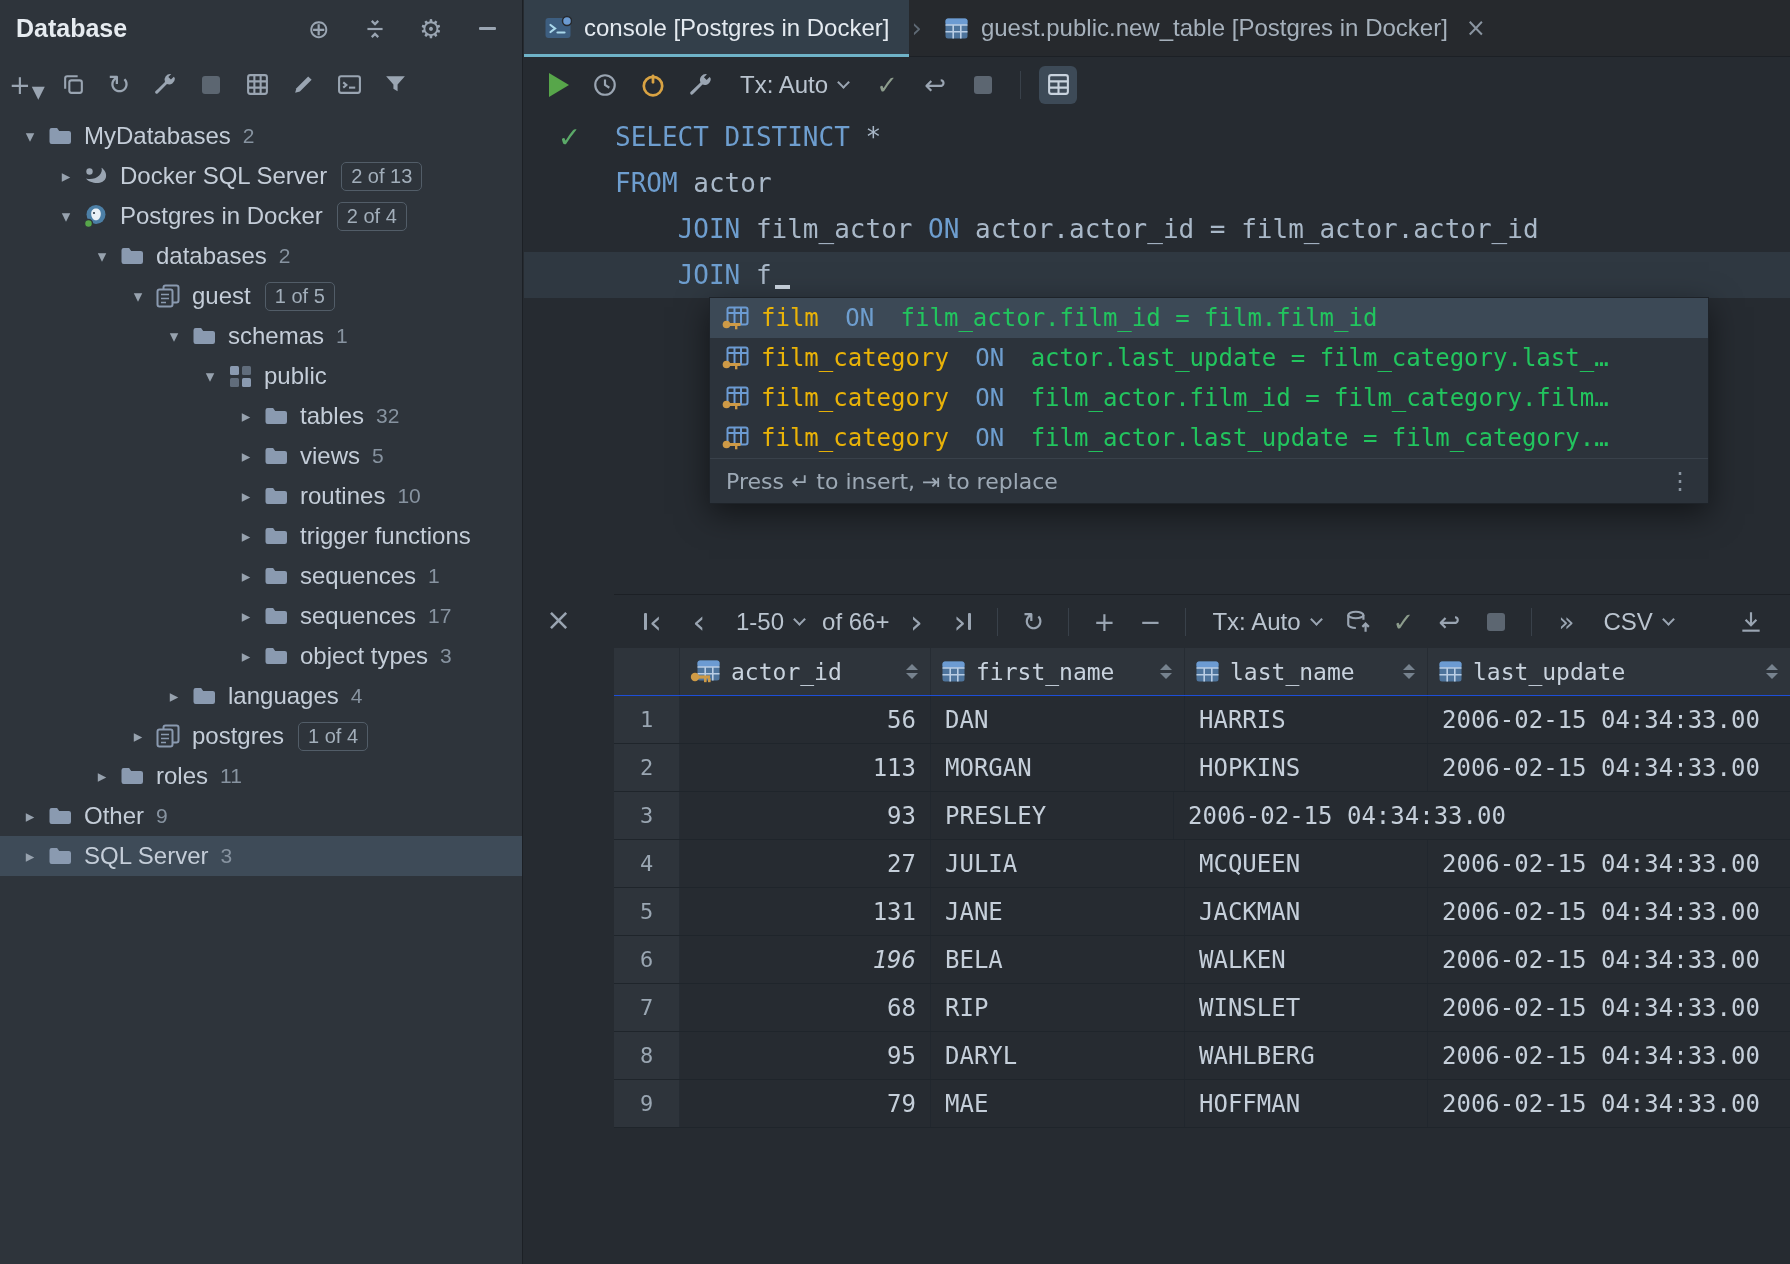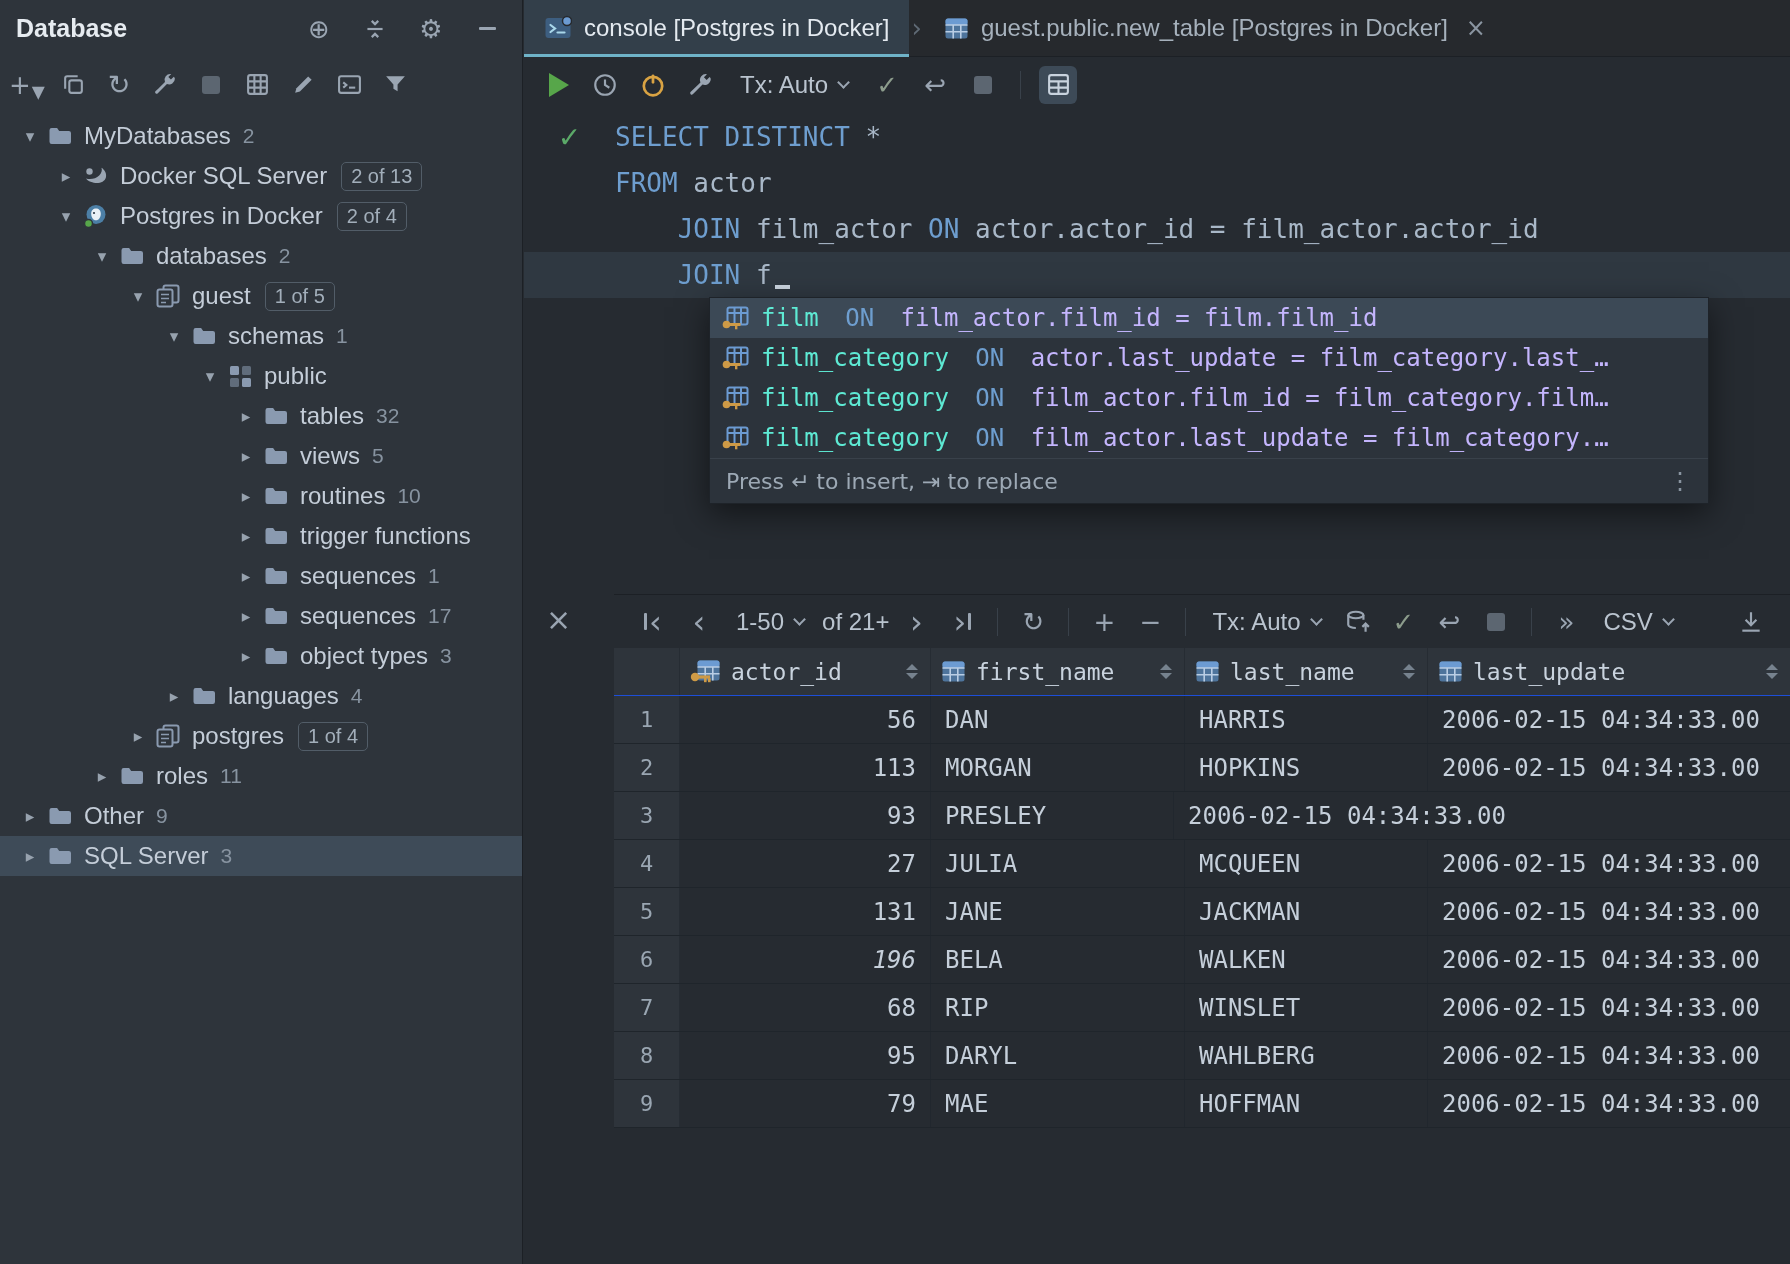--- a/index.html
+++ b/index.html
@@ -54,22 +54,22 @@
   .ed-gutter{width:91px;flex:none;display:flex;justify-content:center;align-items:center}
   .ok{color:#5BA968;font-size:28px}
   .kw{color:#6E9ECF}
   .idt{color:#A9B8C8}
   .cursor{display:inline-block;width:15px;height:4px;background:#CBD5E0;margin-left:3px;align-self:flex-end;margin-bottom:9px}
 
   
   .popup{position:absolute;left:185px;top:297px;width:1000px;background:#2C333B;border:1px solid #1E2329;box-shadow:0 10px 30px rgba(0,0,0,.5);z-index:10}
   .pp-row{height:40px;display:flex;align-items:center;gap:12px;padding:0 12px;font-family:"DejaVu Sans Mono",monospace;font-size:24px;white-space:pre}
   .pp-row.selected{background:#3C4956}
-  .pp-name{color:#5eead4}
-  .pp-rest{color:#c4b5fd}
+  .pp-name{color:#eab308}
+  .pp-rest{color:#22c55e}
   .pp-icon{flex:none;display:flex}
   .pp-footer{height:45px;border-top:1px solid #39414A;display:flex;align-items:center;justify-content:space-between;padding:0 16px;font-family:"DejaVu Sans",sans-serif;font-size:22px;color:#9DA9B5}
   .pp-more{font-size:24px;color:#8A95A1}
 
   
   .results{position:absolute;left:0;top:594px;right:0;bottom:0}
   .res-close{position:absolute;left:22px;top:8px}
   .res-close .glyph{font-size:30px}
   .res-main{margin-left:90px;border-top:1px solid #1C2025}
   .res-toolbar{height:53px;display:flex;align-items:center;padding:0 20px;gap:8px}
@@ -501,21 +501,21 @@
                 <span class="pg-ch">‹</span>
               </span>
             </button>
           <button class="ibtn">
               <span class="pg-ch">‹</span>
             </button>
           <button class="tx">
             <span>1-50</span>
             <span class="chev"></span>
           </button>
-          <span class="rt-label">of 21+</span>
+          <span class="rt-label">of 66+</span>
           <button class="ibtn">
               <span class="pg-ch">›</span>
             </button>
           <button class="ibtn">
               <span class="pg-btn">
                 <span class="pg-ch">›</span>
                 <span class="pg-bar"></span>
               </span>
             </button>
           <span class="vsep"></span>

